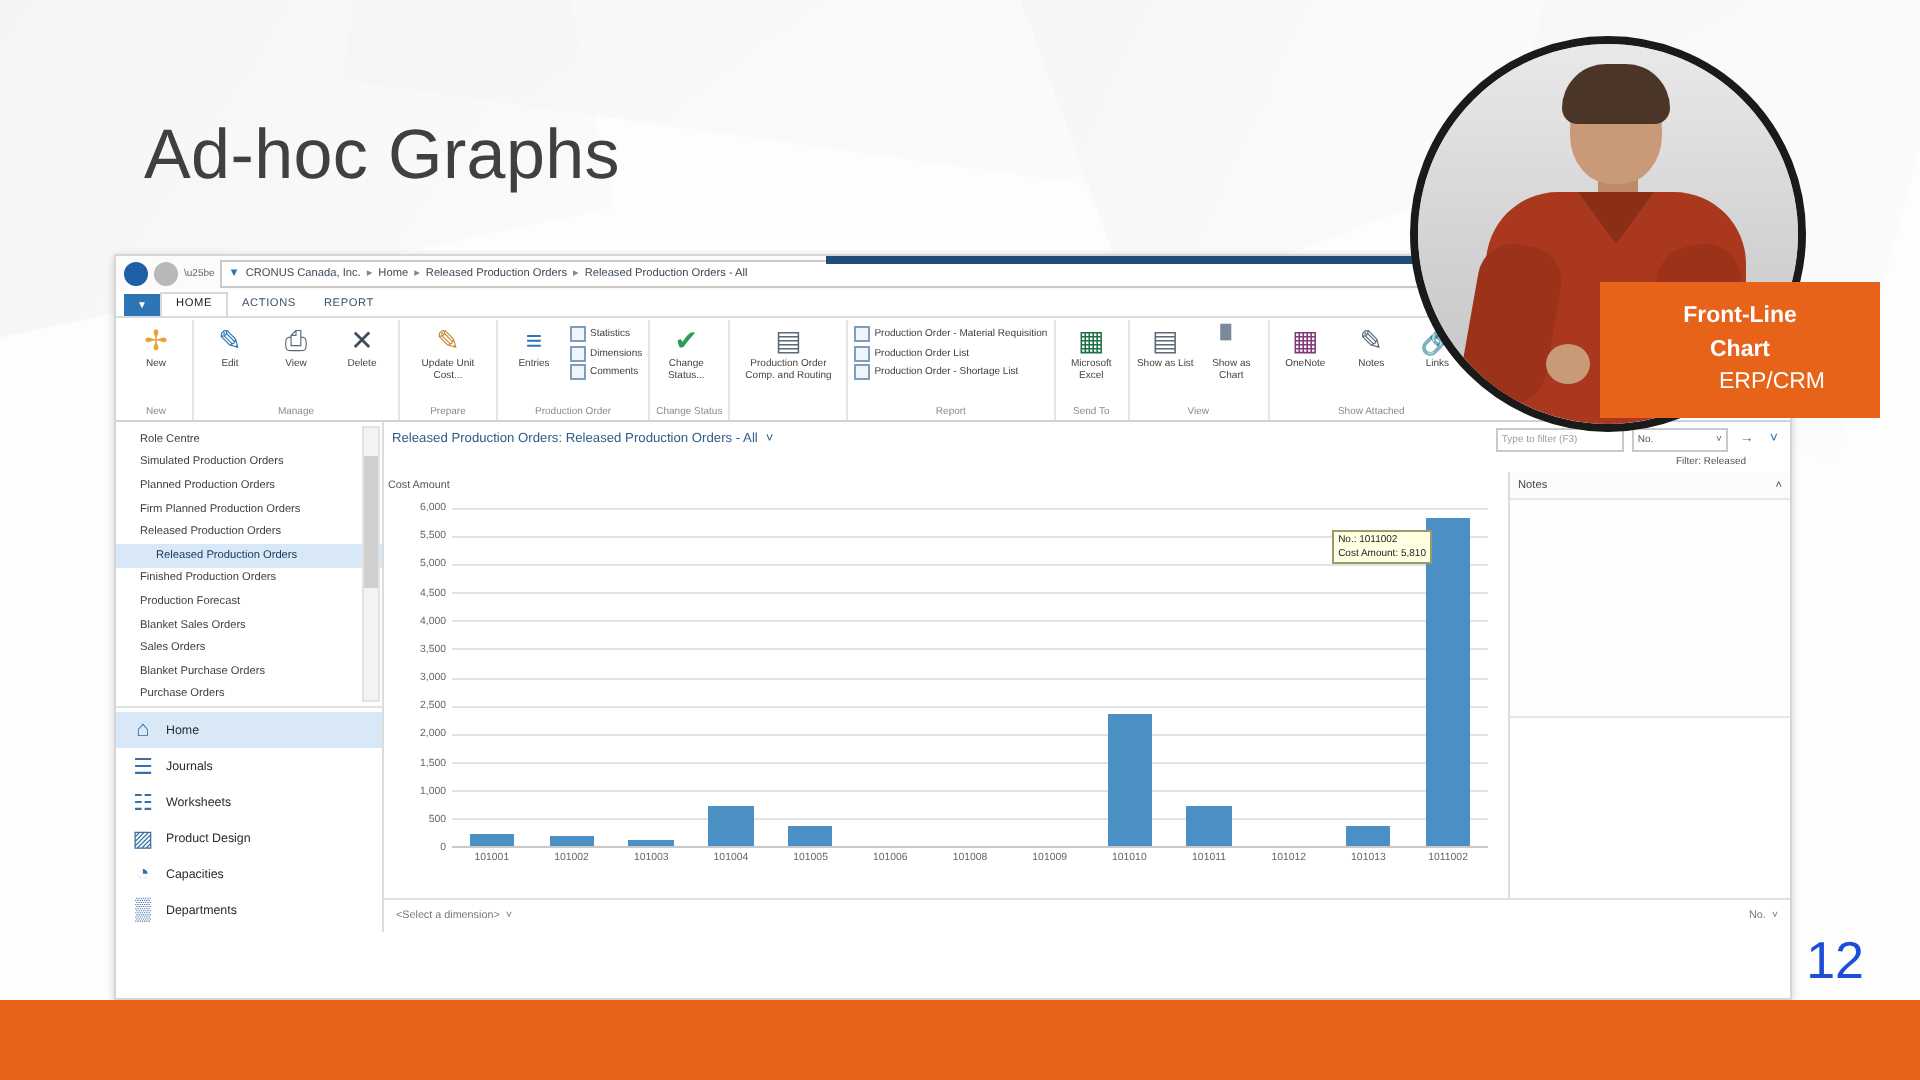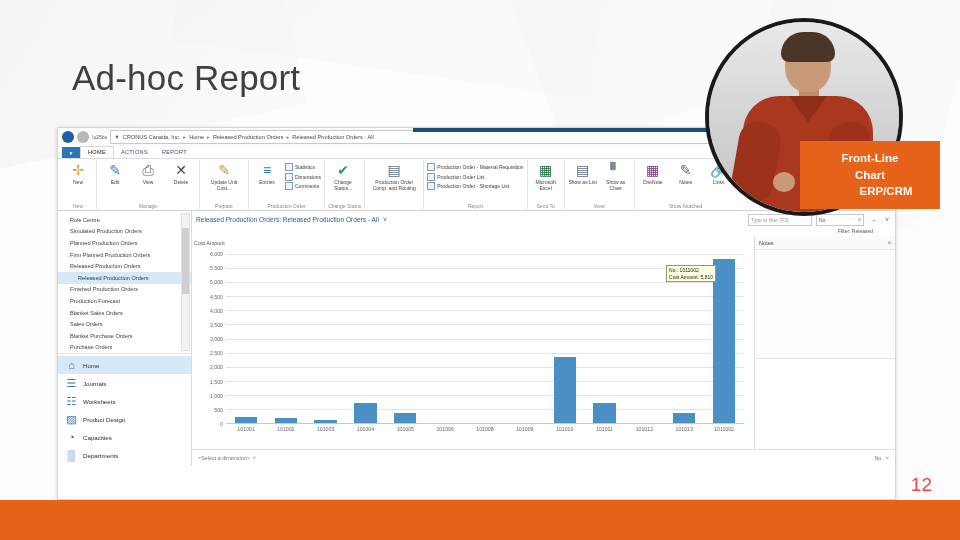--- a/index.html
+++ b/index.html
@@ -20,21 +20,21 @@
   .slide-title{
     position:absolute;left:72px;top:58px;
     font-size:35px;color:#404040;font-weight:400;
     letter-spacing:.2px;white-space:nowrap;
   }
 
   
   .orange-band{position:absolute;left:0;right:0;bottom:0;height:40px;background:#E8631A;}
   .page-num{
     position:absolute;right:28px;bottom:44px;
-    font-size:19px;color:#ef4444;
+    font-size:26px;color:#1d4ed8;
   }
 
   
   .shot{
     position:absolute;left:57px;top:127px;width:837px;height:371px;
     background:#ffffff;border:1px solid #d6d6d6;
     box-shadow:0 1px 4px rgba(0,0,0,.18);
     overflow:hidden;font-size:6px;color:#444;
   }
   
@@ -155,32 +155,32 @@
            background:#9C3219;transform:rotate(-12deg);}
   .b-hand-l{position:absolute;left:64px;top:150px;width:22px;height:20px;border-radius:50%;background:#C99A77;}
   .b-hand-r{position:absolute;left:110px;top:146px;width:22px;height:20px;border-radius:50%;background:#C99A77;}
 
   
   .callout{
     position:absolute;left:800px;top:141px;width:140px;height:68px;background:#E8631A;z-index:25;
     display:flex;flex-direction:column;align-items:center;justify-content:center;
     color:#ffffff;font-size:11.5px;font-weight:bold;line-height:1.45;text-align:center;
   }
-  .callout .l3{font-weight:bold;padding-left:32px;}
+  .callout .l3{font-weight:normal;padding-left:32px;}
 </style>
 </head>
 <body>
 
 <div class="slide">
   <div class="bg-shape bg1"></div>
   <div class="bg-shape bg2"></div>
   <div class="bg-shape bg3"></div>
   <div class="bg-shape bg4"></div>
 
-  <div class="slide-title">Ad-hoc Report</div>
+  <div class="slide-title">Ad-hoc Graphs</div>
 
   <div class="shot">
 
     <div class="addr">
       <span class="navbtn back"></span>
       <span class="navbtn fwd"></span>
       <span class="caret">\u25be</span>
       <div class="crumbbox">
         <span style="color:#2E75B6;">▼</span>
         <span>CRONUS Canada, Inc.</span>

